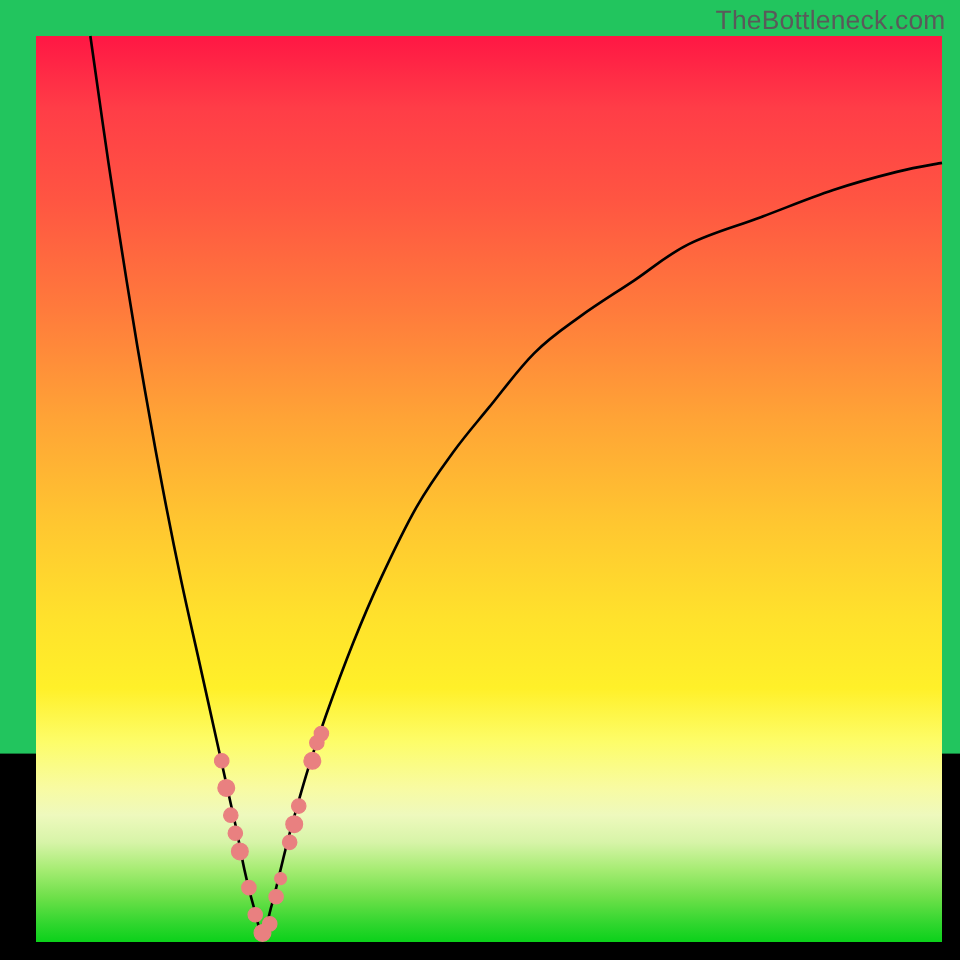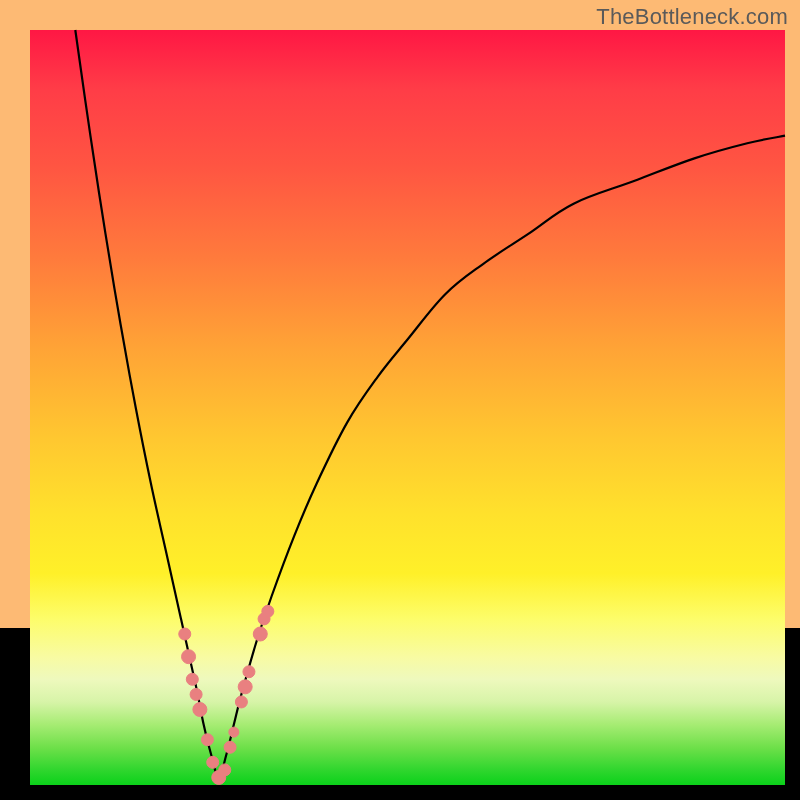--- a/index.html
+++ b/index.html
@@ -8,21 +8,21 @@
     width: 800px;
     height: 800px;
     overflow: hidden;
     background: #000;
     font-family: Arial, Helvetica, sans-serif;
   }
   .outer {
     position: relative;
     width: 800px;
     height: 628px;
-    background: #fdba74;
+    background: #22c55e;
   }
   .plot {
     position: absolute;
     left: 30px;
     top: 30px;
     width: 755px;
     height: 755px;
     
     background: linear-gradient(
       to bottom,

